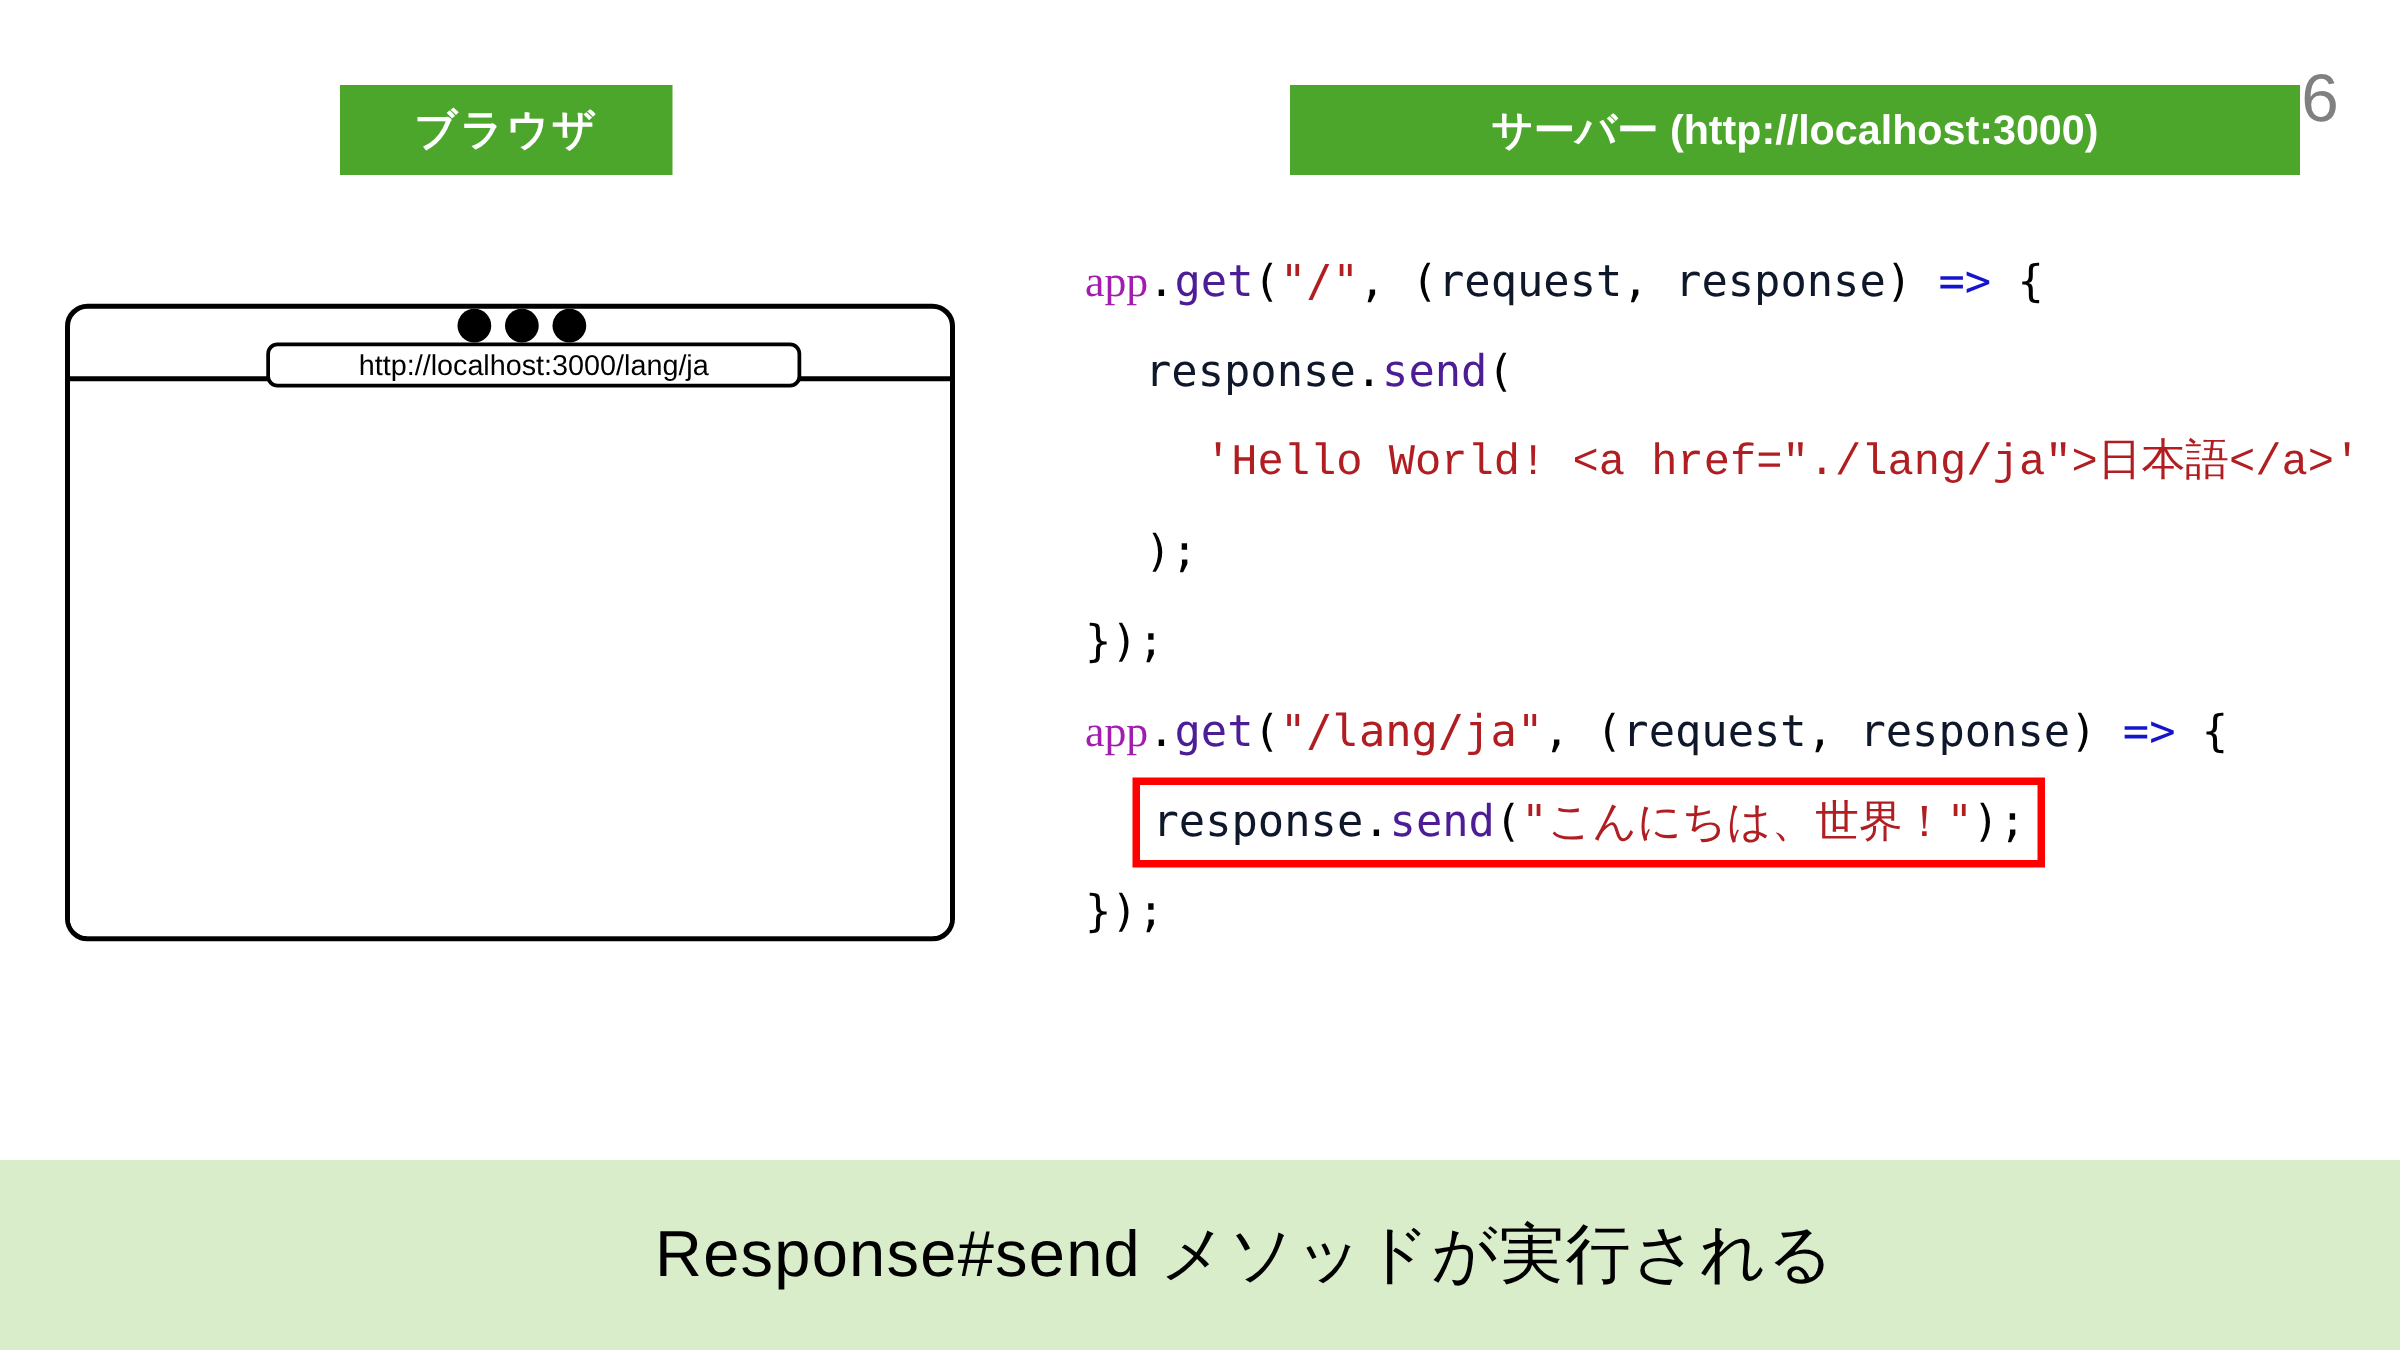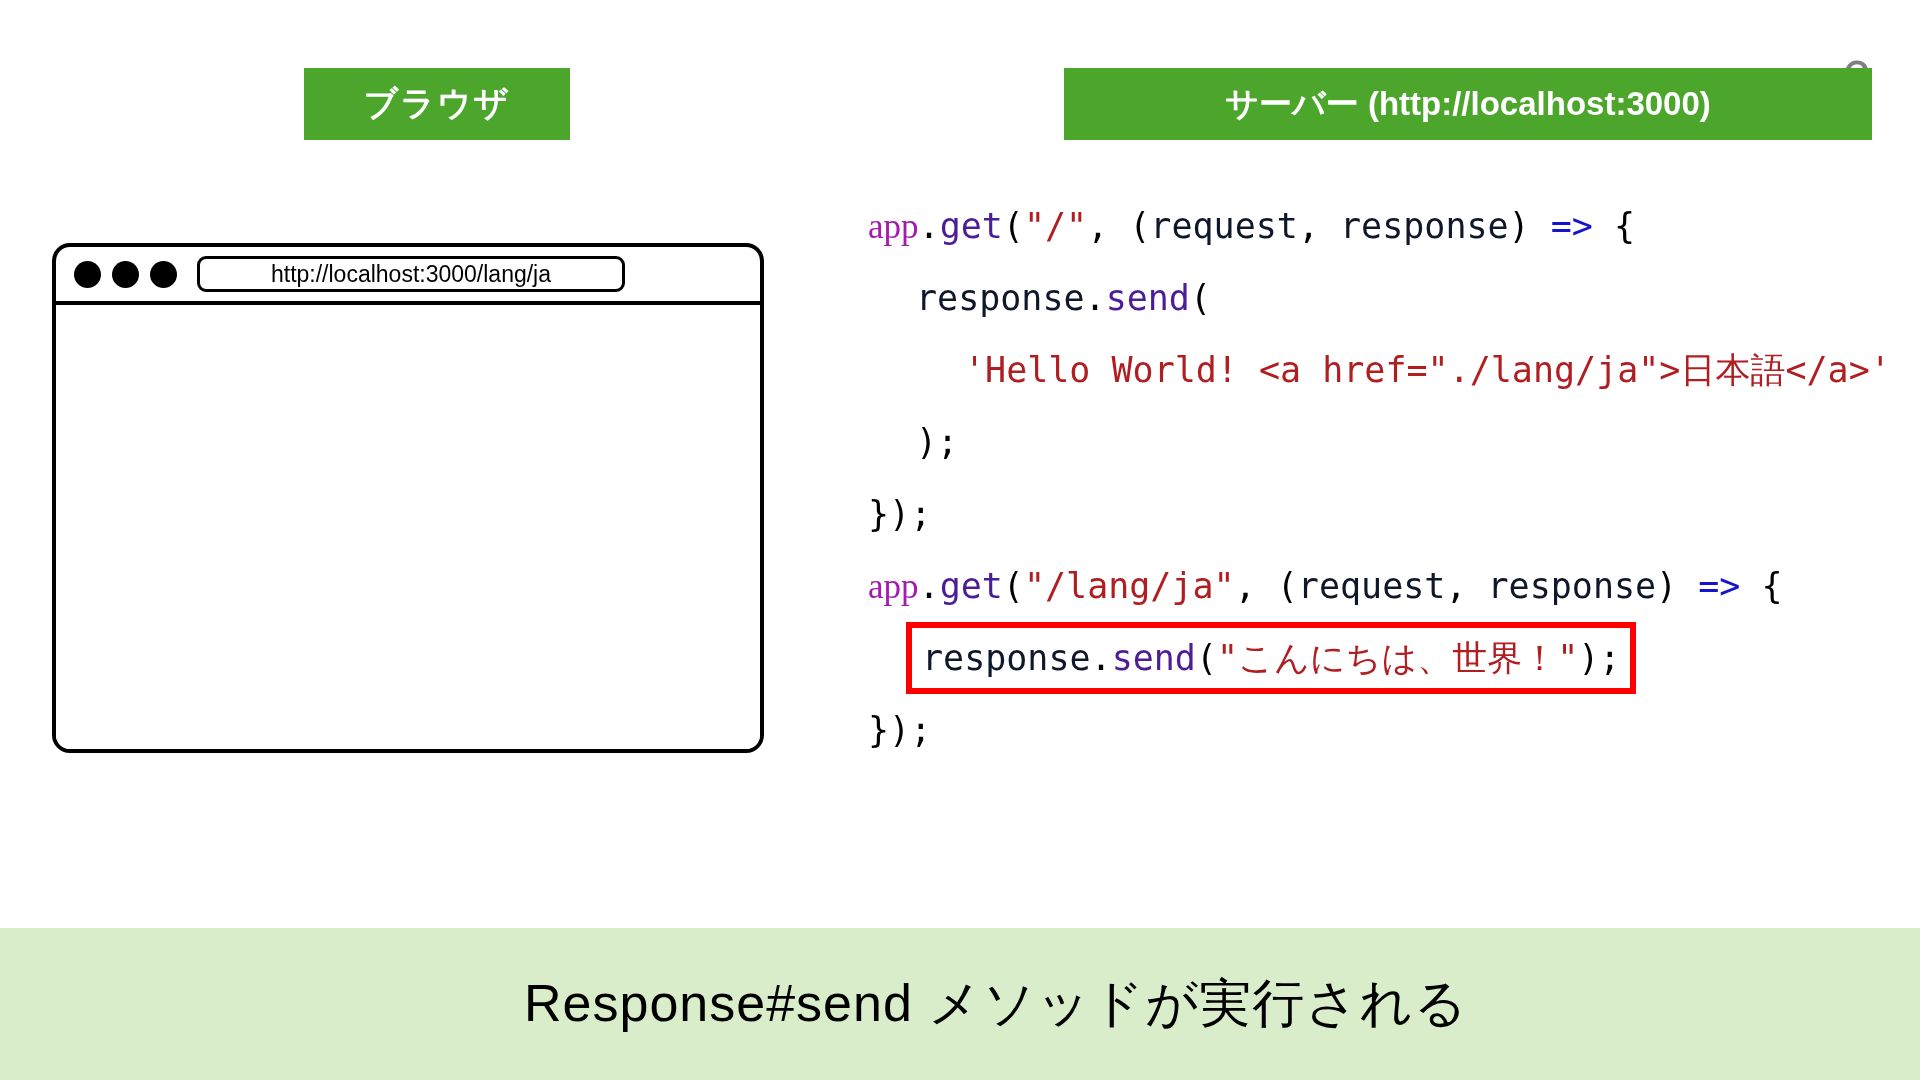--- a/index.html
+++ b/index.html
@@ -31,21 +31,20 @@
   .banner {
     position: absolute;
     background: #4CA62C;
     color: #ffffff;
     font-weight: bold;
     display: flex;
     align-items: center;
     justify-content: center;
     font-family: "Liberation Sans", sans-serif;
     white-space: nowrap;
-    margin-left: 32px;
   }
   .banner-browser {
     left: 272px;
     top: 68px;
     width: 266px;
     height: 72px;
     font-size: 34px;
     letter-spacing: 2px;
   }
   .banner-server {
@@ -71,20 +70,21 @@
     overflow: hidden;
   }
   .browser-chrome {
     position: relative;
     height: 58px;
     border-bottom: 4px solid #000000;
     box-sizing: border-box;
     display: flex;
     align-items: center;
     padding-left: 18px;
+    flex-direction: column;
   }
   .dots {
     display: flex;
     gap: 11px;
     align-items: center;
   }
   .dot {
     width: 27px;
     height: 27px;
     border-radius: 50%;
@@ -137,21 +137,21 @@
   .code-line.highlighted {
     display: inline-block;
     border: 6px solid #FF0000;
     box-sizing: border-box;
     padding: 0 10px;
     margin-left: 38px;
     height: 72px;
     line-height: 60px;
   }
   .indent1 { padding-left: 48px; }
-  .indent2 { padding-left: 96px; }
+  .indent2 { padding-left: 96px; font-family: Liberation Mono, monospace; }
 
   
   .caption-band {
     position: absolute;
     left: 0;
     bottom: 0;
     width: 1920px;
     height: 152px;
     background: #D9EDCB;
     display: flex;

